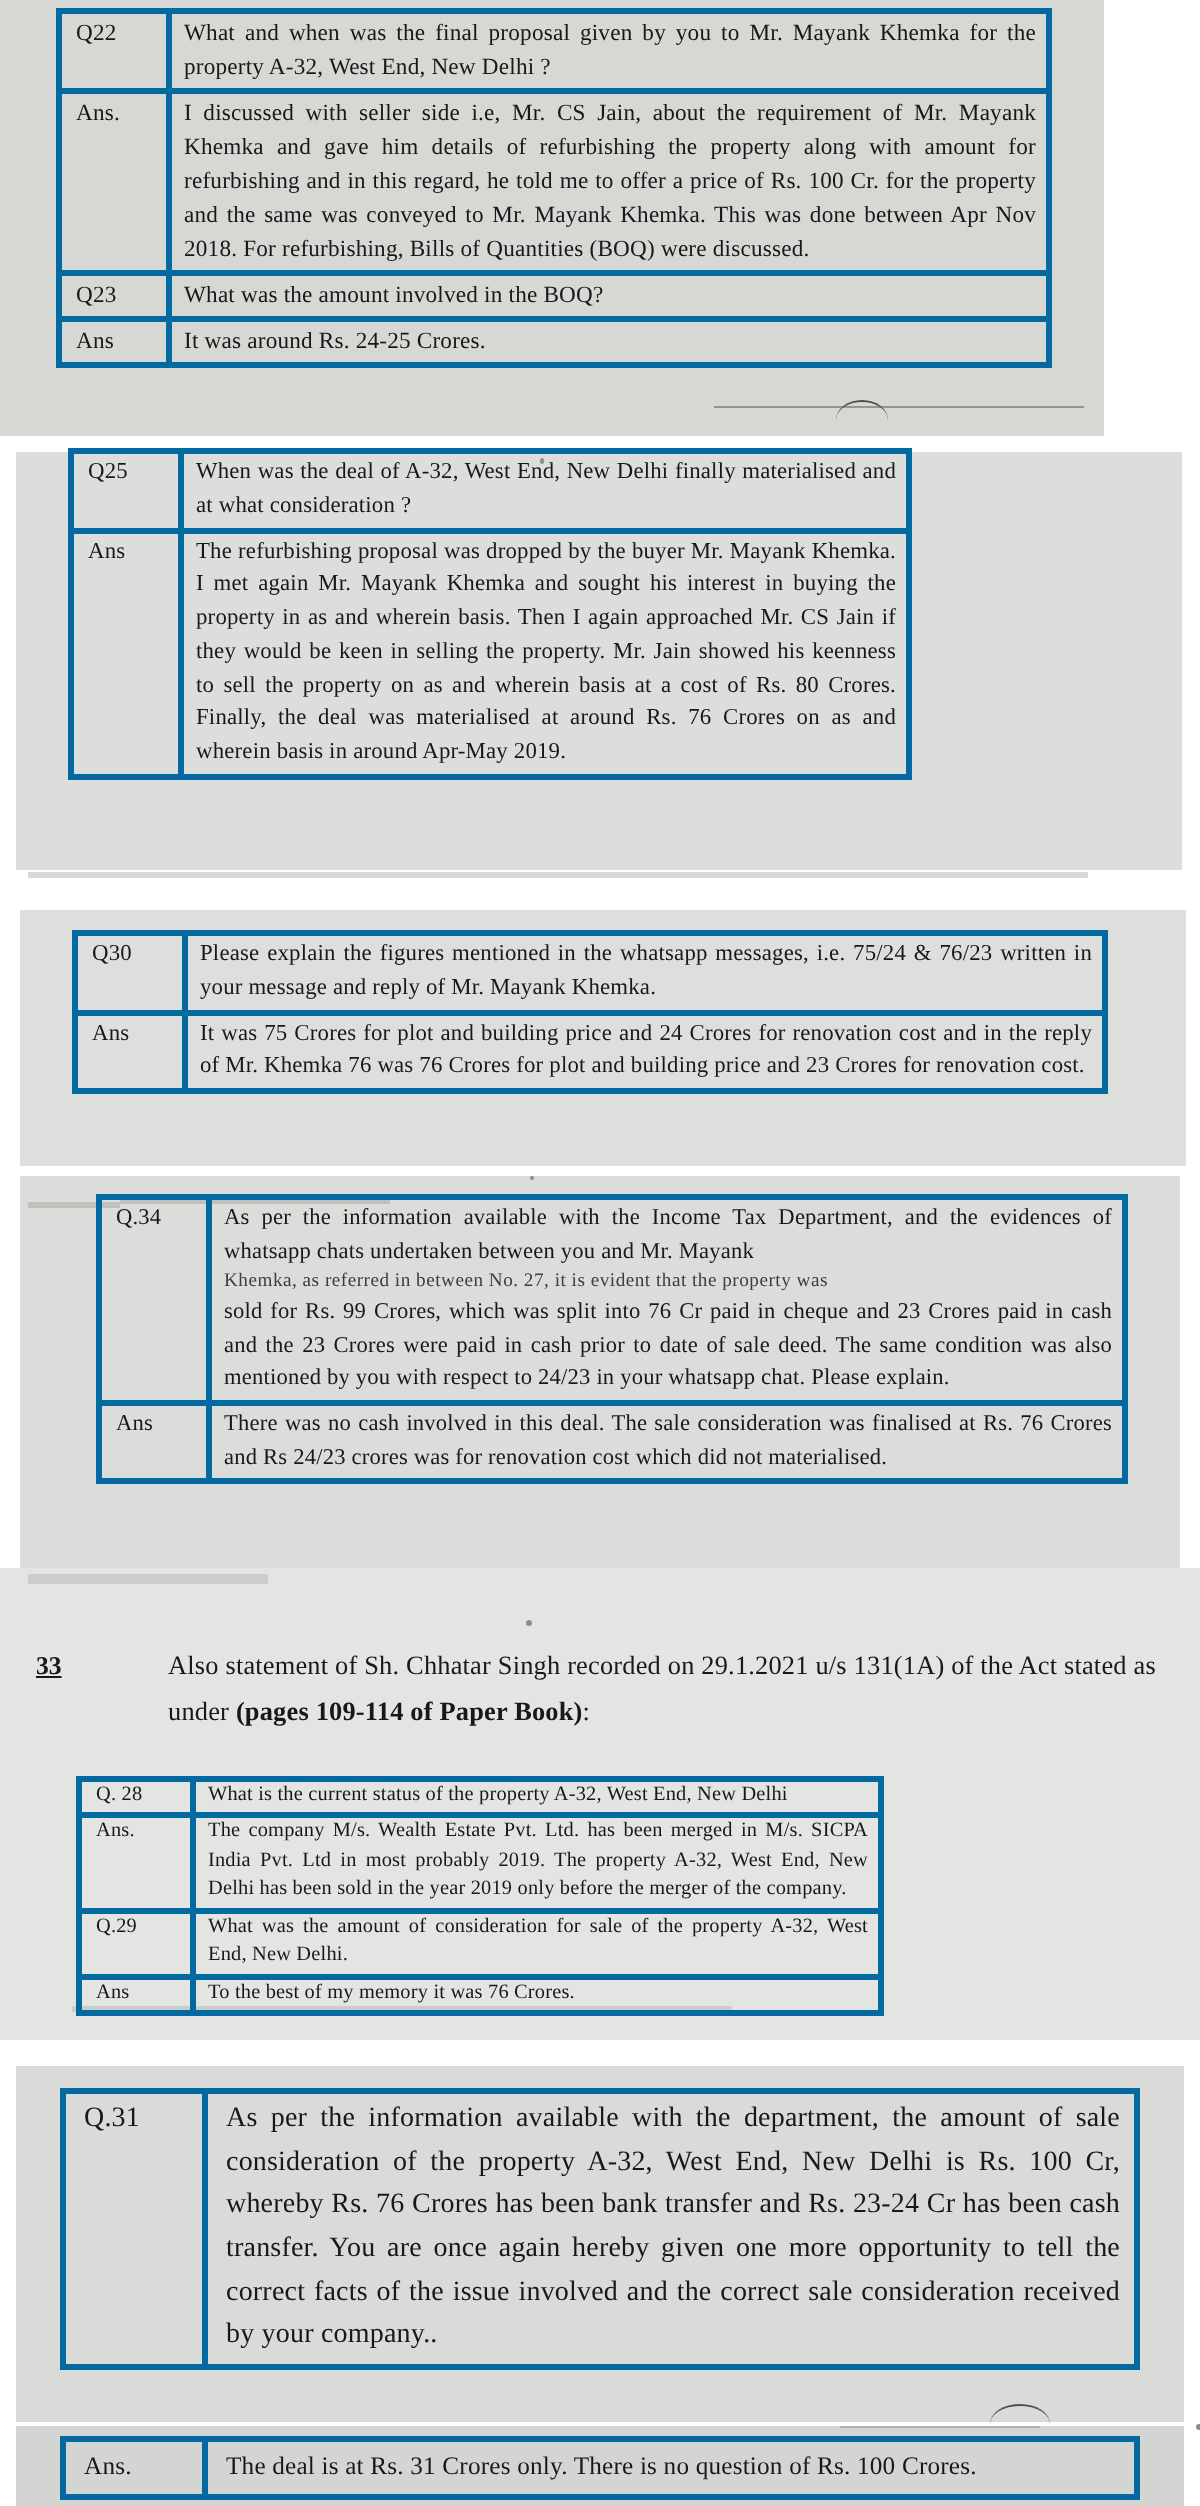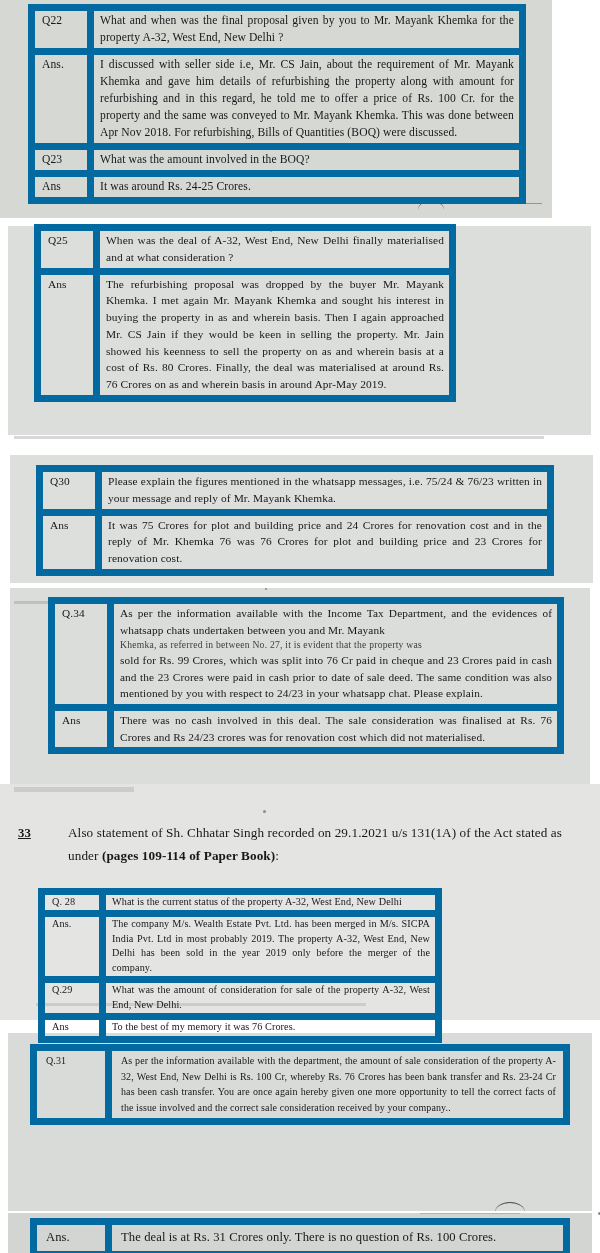--- a/index.html
+++ b/index.html
@@ -34,40 +34,40 @@
 
   
   .qa-table {
     position: absolute;
     border: 1.4px solid #2b2c2e;
     border-collapse: collapse;
     background: transparent;
     table-layout: fixed;
   }
   .qa-table td {
-    border: 7px solid #0369a1;
+    border: 3px solid #0369a1;
     vertical-align: top;
     padding: 1px 5px 2px 6px;
     line-height: 1.47;
     letter-spacing: 0.1px;
   }
   .qa-table td.lbl {
     width: 40px;
     text-align: left;
     padding-left: 7px;
     white-space: nowrap;
   }
 
   
   .t1 { font-size: 11.6px; }
   .t2 { font-size: 11.4px; }
   .t3 { font-size: 11.4px; }
   .t4 { font-size: 11.3px; }
   .t5 { font-size: 10.2px; }
-  .t6 { font-size: 10px; }
+  .t6 { font-size: 14px; }
   .t7 { font-size: 12.6px; }
 
   .justify { text-align: justify; text-align-last: left; }
   .tiny-line { font-size: 9.6px; letter-spacing: .25px; color: #3c3d3f; }
 
   
   #tbl-q22 { left: 28px;  top: 4px;    width: 498px; }
   #tbl-q25 { left: 34px;  top: 224px;  width: 422px; }
   #tbl-q30 { left: 36px;  top: 465px;  width: 518px; }
   #tbl-q34 { left: 48px;  top: 597px;  width: 516px; }
@@ -93,21 +93,21 @@
   }
   .para-num {
     position: absolute;
     left: 0;
     top: 0;
     font-weight: bold;
     font-size: 12.8px;
     text-decoration: underline;
   }
   .para-body {
-    margin-left: 50px;
+    margin-left: 66px;
     font-weight: bold;
     letter-spacing: .1px;
   }
   .para-body .norm { font-weight: normal; }
   .speck { position: absolute; border-radius: 50%; background: #8b8d8a; }
   .arc {
     position: absolute;
     border-top: 1.3px solid #4c4e4b;
     border-radius: 50% 50% 0 0 / 100% 100% 0 0;
     height: 9px;

